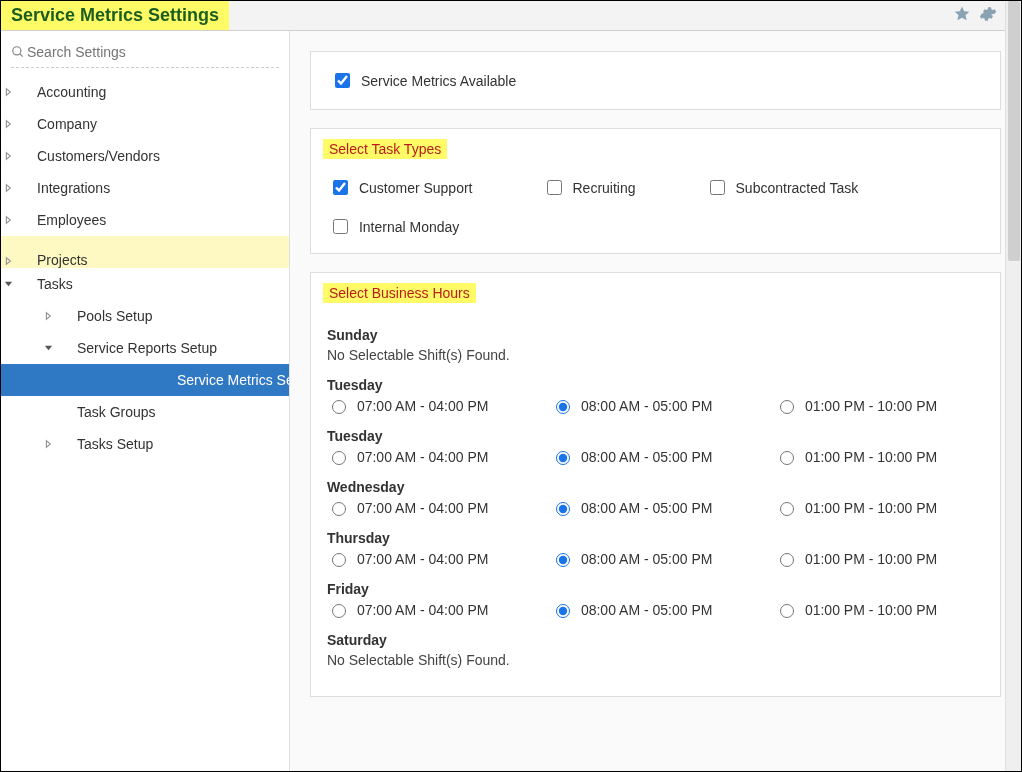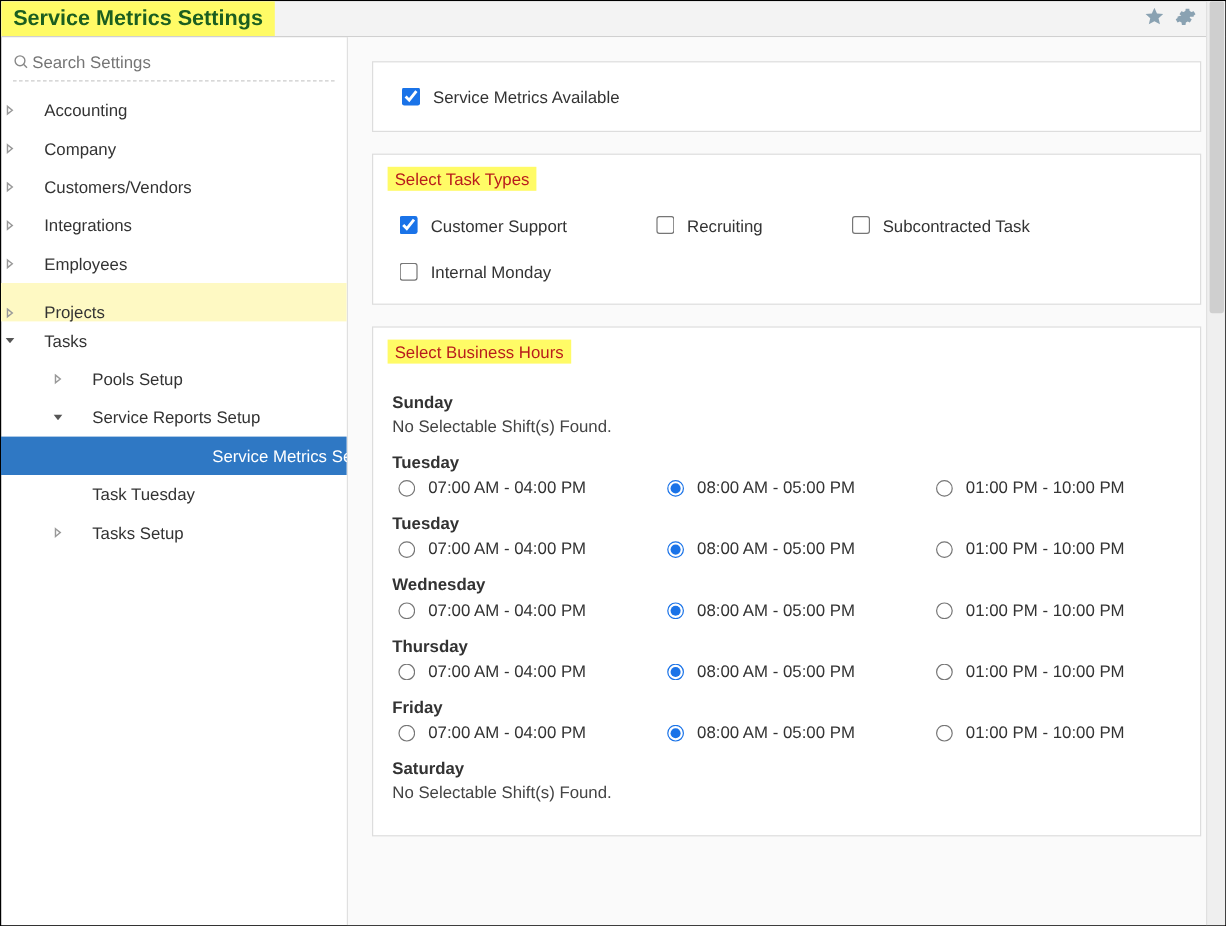--- a/index.html
+++ b/index.html
@@ -162,21 +162,21 @@
               </svg>
             </span>
             <span class="label">Service Metrics Settings</span>
           </div>
           <div class="tree-row indent1">
             <span class="arrow spacer">
               <svg width="8" height="10" viewBox="0 0 10 10" fill="none" stroke="#999" stroke-width="1.5">
                 <path d="M3 1l5 4-5 4z" fill="none"></path>
               </svg>
             </span>
-            <span class="label">Task Tuesday</span>
+            <span class="label">Task Groups</span>
           </div>
           <div class="tree-row indent1">
             <span class="arrow">
               <svg width="8" height="10" viewBox="0 0 10 10" fill="none" stroke="#999" stroke-width="1.5">
                 <path d="M3 1l5 4-5 4z" fill="none"></path>
               </svg>
             </span>
             <span class="label">Tasks Setup</span>
           </div>
         </div>

